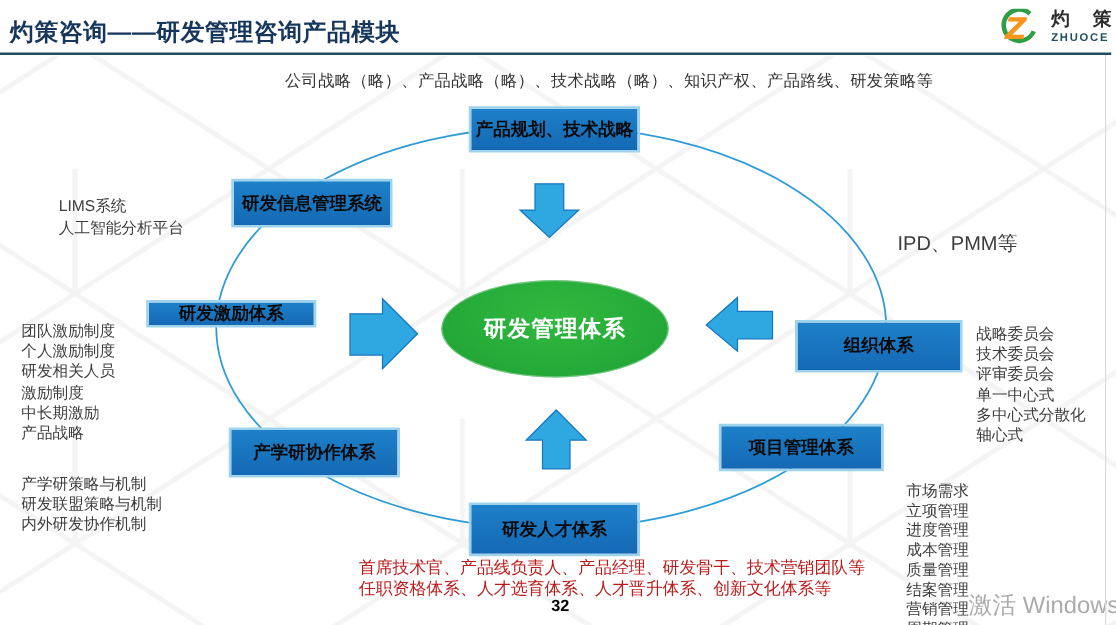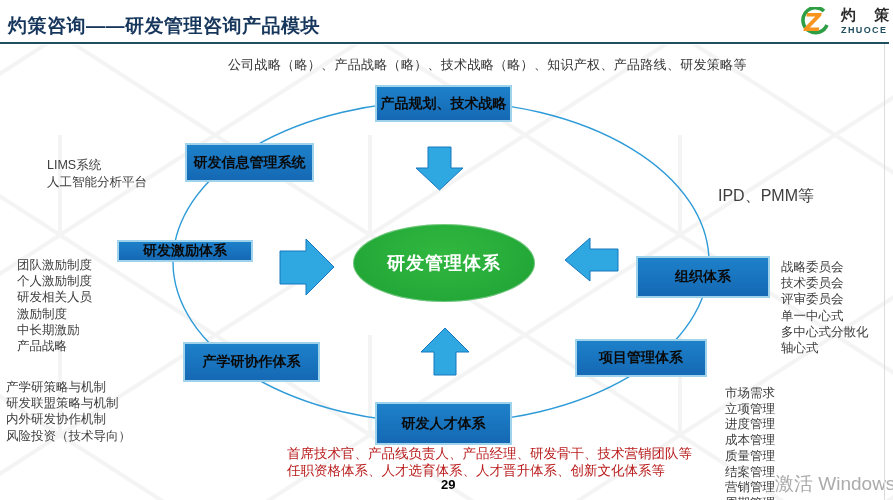--- a/index.html
+++ b/index.html
@@ -23,21 +23,21 @@
   #box-iur{left:183px;top:342px;width:137px;height:40px;}
   #box-project{left:575px;top:339px;width:132px;height:38px;}
   #box-talent{left:375px;top:402px;width:137px;height:43px;}
   #center-ellipse{left:353px;top:224px;width:182px;height:78px;border-radius:50%;
     background:radial-gradient(ellipse at 50% 38%, #31b83f, #23a838 72%, #1f9e35);
     display:flex;align-items:center;justify-content:center;color:#ffffff;font-weight:bold;font-size:18px;letter-spacing:1px;
     box-shadow:inset 0 0 0 1px rgba(255,255,255,0.35);}
   .note{position:absolute;font-size:12.5px;color:#3d3d3d;line-height:16.2px;white-space:nowrap;margin-top:40px;}
   #note-left-top{left:47px;top:117px;line-height:17px;}
   #note-left-mid{left:17px;top:217px;}
-  #note-left-bottom{left:6px;top:339px;}
+  #note-left-bottom{left:17px;top:339px;}
   #note-right-top{left:718px;top:148px;font-size:16px;}
   #note-right-mid{left:781px;top:219px;}
   #note-right-bottom{left:725px;top:346px;line-height:15.7px;}
   #note-bottom{left:287px;top:446px;font-size:13.5px;color:#b91c1c;line-height:16.5px;white-space:nowrap;position:absolute;}
   #page-num{left:441px;top:477px;font-weight:bold;font-size:13px;color:#000;}
   #watermark{left:775px;top:471px;font-size:19px;color:#ABABAB;white-space:nowrap;}
   #vline{left:884px;top:44px;width:1px;height:456px;background:#DCDCDC;}
 </style>
 </head>
 <body>
@@ -95,21 +95,20 @@
       <div>个人激励制度</div>
       <div>研发相关人员</div>
       <div>激励制度</div>
       <div>中长期激励</div>
       <div>产品战略</div>
     </div>
   <div class="note" id="note-left-bottom">
       <div>产学研策略与机制</div>
       <div>研发联盟策略与机制</div>
       <div>内外研发协作机制</div>
-      <div>风险投资（技术导向）</div>
     </div>
   <div class="note" id="note-right-top">IPD、PMM等</div>
   <div class="note" id="note-right-mid">
       <div>战略委员会</div>
       <div>技术委员会</div>
       <div>评审委员会</div>
       <div>单一中心式</div>
       <div>多中心式分散化</div>
       <div>轴心式</div>
     </div>
@@ -121,16 +120,16 @@
       <div>质量管理</div>
       <div>结案管理</div>
       <div>营销管理</div>
       <div>周期管理</div>
     </div>
   <div id="note-bottom">
       <div>首席技术官、产品线负责人、产品经理、研发骨干、技术营销团队等</div>
       <div>任职资格体系、人才选育体系、人才晋升体系、创新文化体系等</div>
     </div>
 
-  <div class="abs" id="page-num">29</div>
+  <div class="abs" id="page-num">32</div>
   <div class="abs" id="watermark">激活 Windows</div>
   <div class="abs" id="vline"></div>
 </div>
 
 </body></html>

